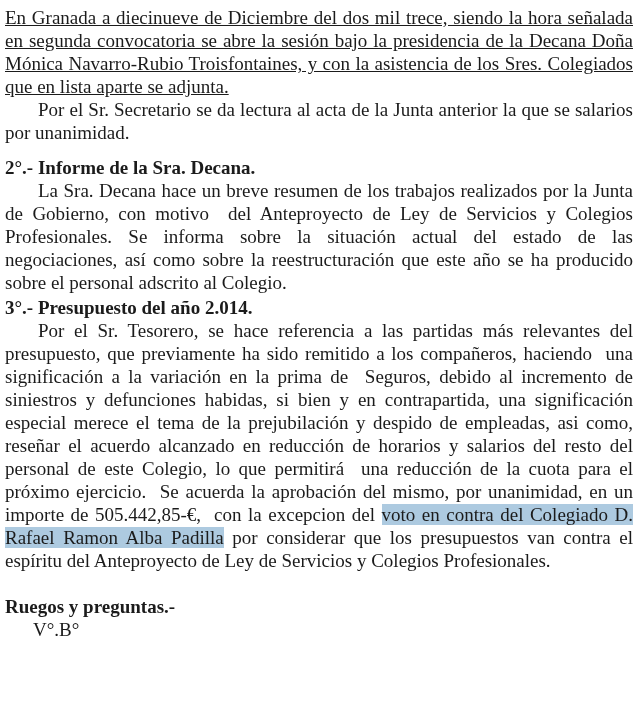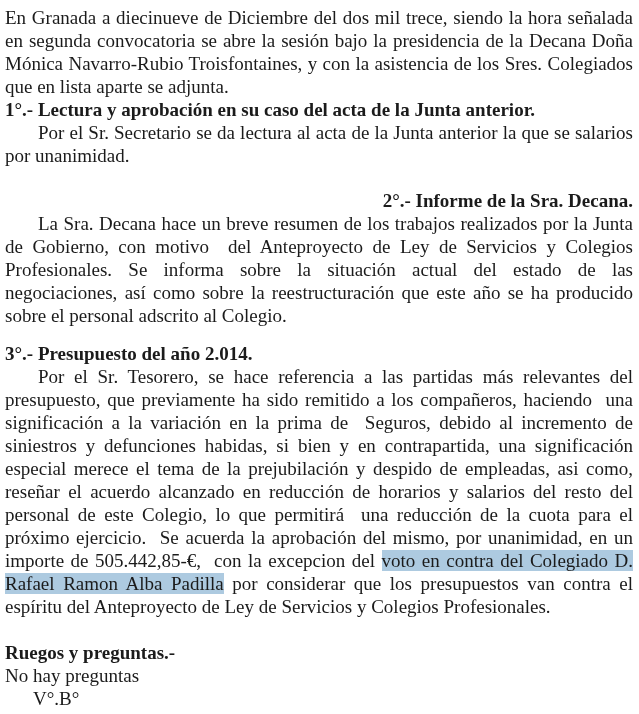--- a/index.html
+++ b/index.html
@@ -13,54 +13,52 @@
     font-size: 19px;
     line-height: 23px;
     color: #1b1b1b;
     overflow: hidden;
   }
   .para {
     margin: 0;
     text-align: justify;
     text-indent: 33px;
   }
-  .para.no-indent { text-indent: 0; }
+  .para.no-indent { text-indent: 0; text-decoration: underline; }
   .heading {
     margin: 0;
     font-weight: bold;
     text-align: left;
   }
-  .heading.gap-before-2 { margin-top: 22px; text-align: right; }
-  .heading.gap-before-3 { margin-top: 15px; }
+  .heading.gap-before-2 { margin-top: 12px; }
+  .heading.gap-before-3 { margin-top: 2px; }
   .heading.gap-before-ruegos { margin-top: 23px; }
   .line { margin: 0; }
   .line.vobo { padding-left: 28px; }
   mark.hl {
     color: inherit;
     background: none; 
   }
 </style>
 </head>
 <body>
 
 <div>
 
   <p class="para no-indent">En Granada a diecinueve de Diciembre del dos mil trece, siendo la hora señalada en segunda convocatoria se abre la sesión bajo la presidencia de la Decana Doña Mónica Navarro-Rubio Troisfontaines, y con la asistencia de los Sres. Colegiados que en lista aparte se adjunta.</p>
 
-  <p class="heading">1°.- Lectura y aprobación en su caso del acta de la Junta anterior.</p>
 
   <p class="para">Por el Sr. Secretario se da lectura al acta de la Junta anterior la que se salarios por unanimidad.</p>
 
   <p class="heading gap-before-2">2°.- Informe de la Sra. Decana.</p>
 
   <p class="para">La Sra. Decana hace un breve resumen de los trabajos realizados por la Junta de Gobierno, con motivo&nbsp; del Anteproyecto de Ley de Servicios y Colegios Profesionales. Se informa sobre la situación actual del estado de las negociaciones, así como sobre la reestructuración que este año se ha producido sobre el personal adscrito al Colegio.</p>
 
   <p class="heading gap-before-3">3°.- Presupuesto del año 2.014.</p>
 
   <p class="para"><span>Por el Sr. Tesorero, se hace referencia a las partidas más relevantes del presupuesto, que previamente ha sido remitido a los compañeros, haciendo&nbsp; una significación a la variación en la prima de&nbsp; Seguros, debido al incremento de siniestros y defunciones habidas, si bien y en contrapartida, una significación especial merece el tema de la prejubilación y despido de empleadas, asi como, reseñar el acuerdo alcanzado en reducción de horarios y salarios del resto del personal de este Colegio, lo que permitirá&nbsp; una reducción de la cuota para el próximo ejercicio.&nbsp; Se acuerda la aprobación del mismo, por unanimidad, en un importe de 505.442,85-€,&nbsp; con la excepcion del </span><mark class="hl" style="background-color: rgb(173, 202, 224);">voto en contra del Colegiado D. Rafael Ramon Alba Padilla</mark><span> por considerar que los presupuestos van contra el espíritu del Anteproyecto de Ley de Servicios y Colegios Profesionales.</span></p>
 
   <p class="heading gap-before-ruegos">Ruegos y preguntas.-</p>
 
-  <p class="line">No hay preguntas</p>
 
   <p class="line vobo">V°.B°</p>
 
 </div>
 
 </body></html>

